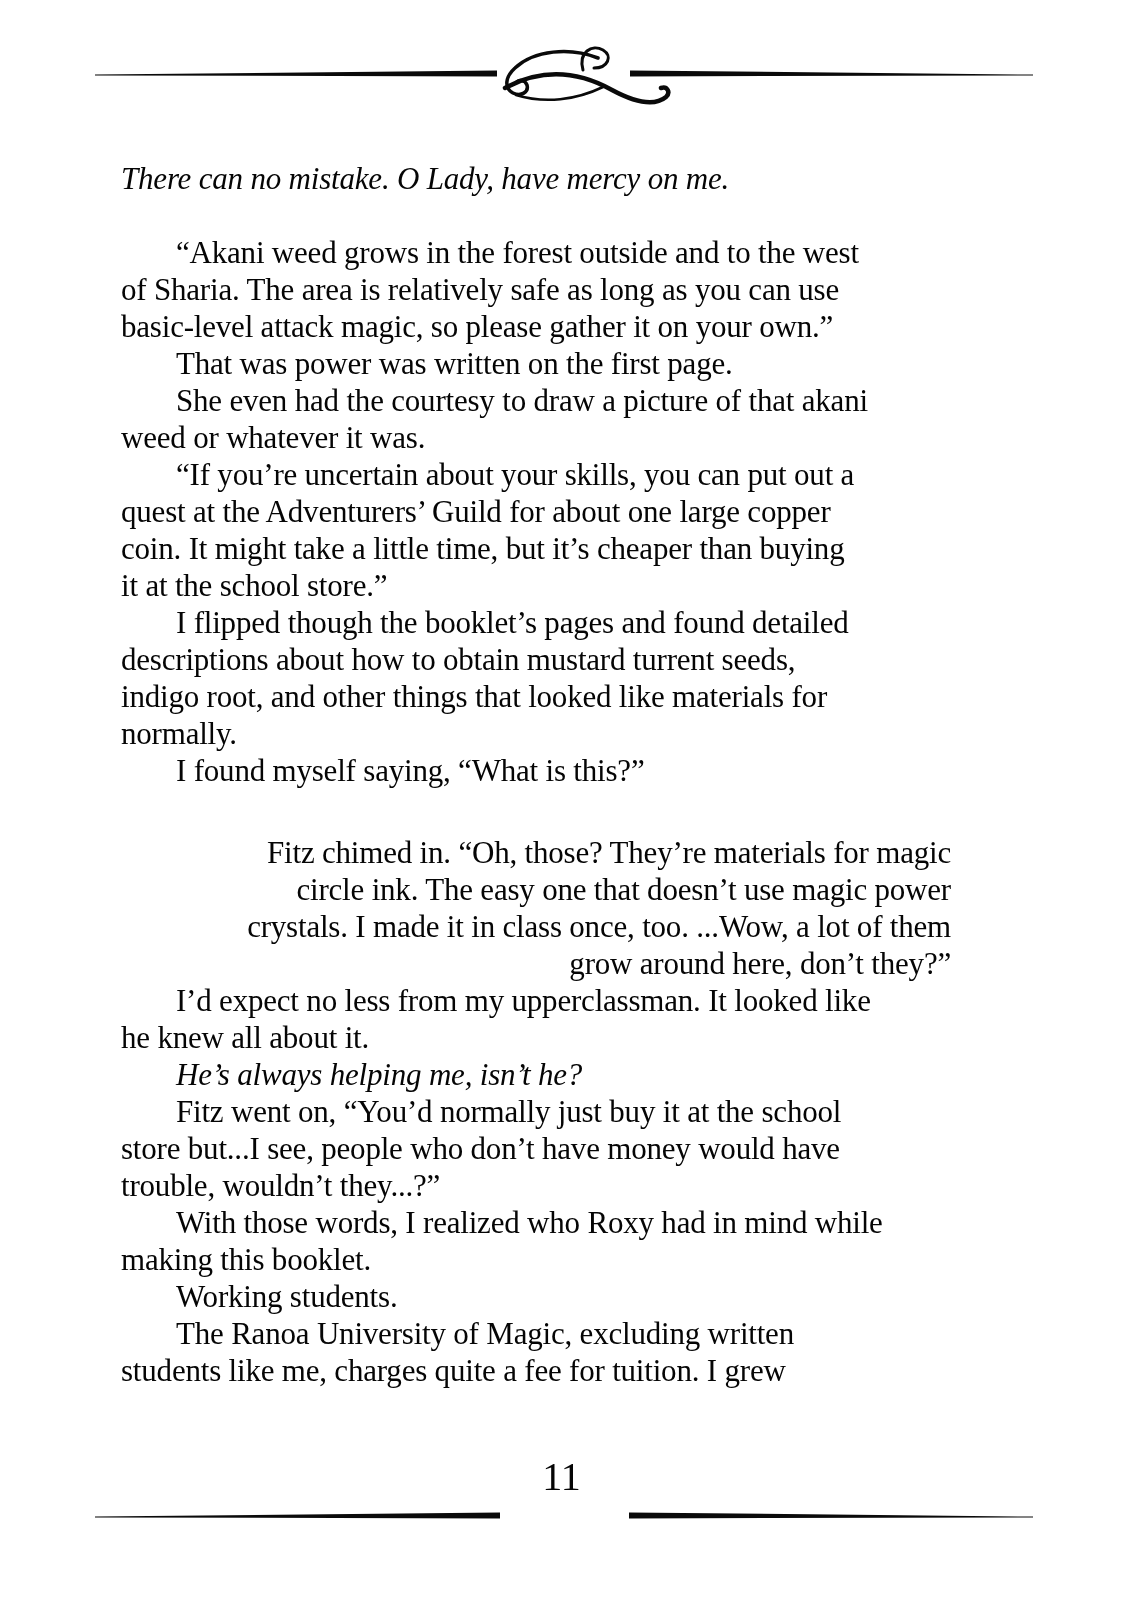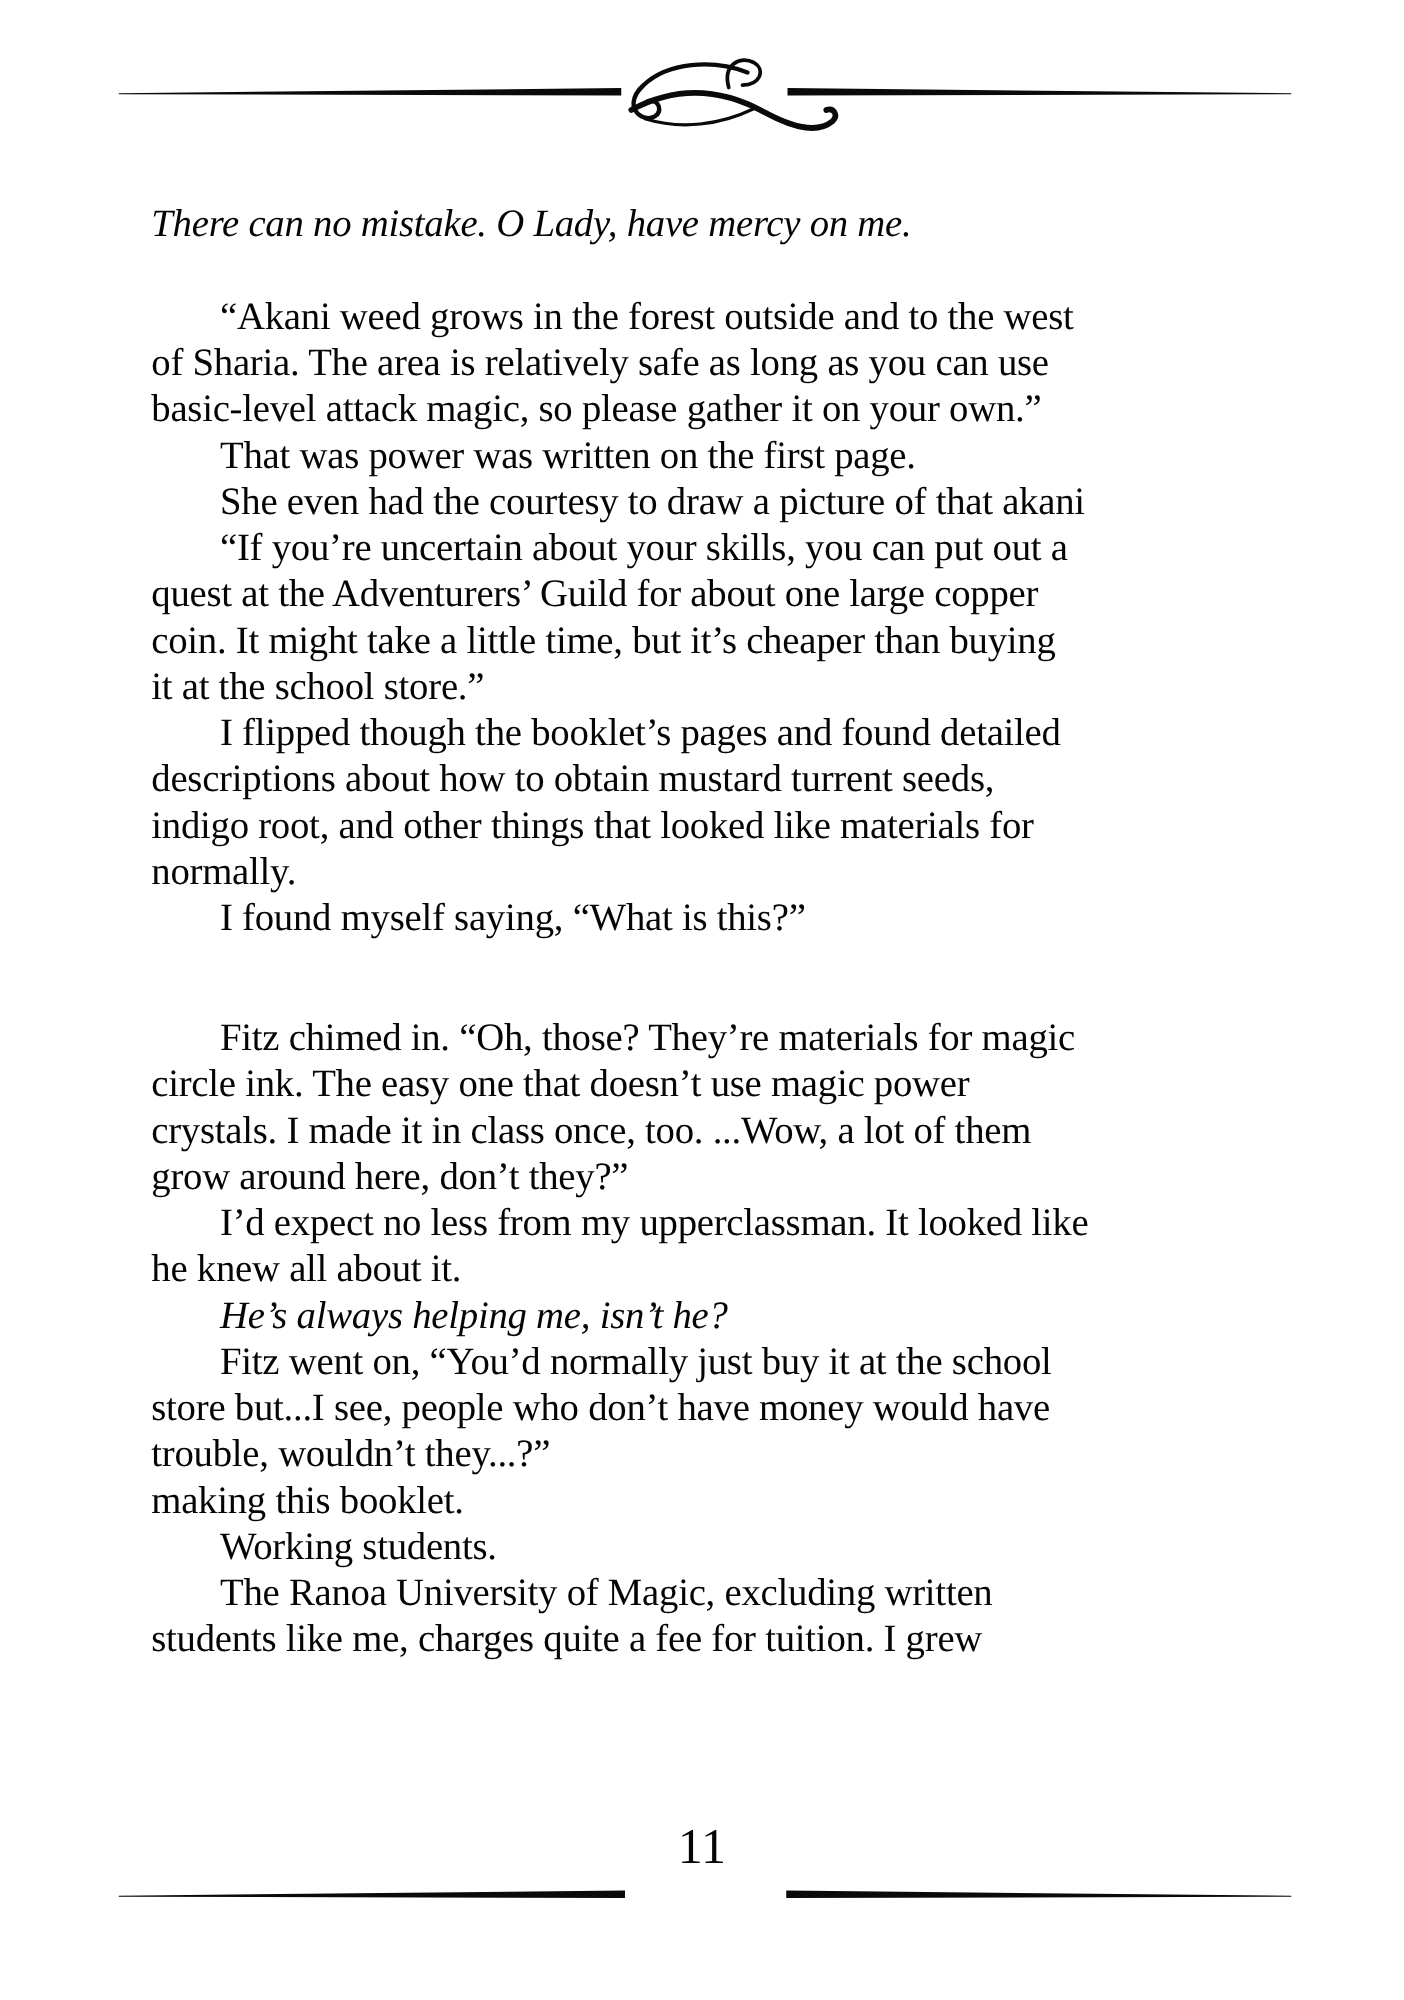--- a/index.html
+++ b/index.html
@@ -31,21 +31,21 @@
     top: 160px;
     left: 121px;
     width: 830px;
     font-size: 31px;
     line-height: 37px;
     letter-spacing: -0.2px;
   }
   .paragraph { margin: 0; }
   .paragraph.italic { font-style: italic; }
   .paragraph.gap-after { margin-bottom: 37px; }
-  .paragraph.gap-before { margin-top: 59px; }
+  .paragraph.gap-before { margin-top: 45px; text-align: right; }
   .line {
     white-space: nowrap;
   }
   .line.indent { padding-left: 55px; }
   .page-number {
     position: absolute;
     top: 1458px;
     left: 0;
     width: 100%;
     text-align: center;
@@ -79,20 +79,21 @@
       <div class="paragraph">
         <div class="line indent">“Akani weed grows in the forest outside and to the west</div>
         <div class="line">of Sharia. The area is relatively safe as long as you can use</div>
         <div class="line">basic-level attack magic, so please gather it on your own.”</div>
       </div>
       <div class="paragraph">
         <div class="line indent">That was power was written on the first page.</div>
       </div>
       <div class="paragraph">
         <div class="line indent">She even had the courtesy to draw a picture of that akani</div>
+        <div class="line">weed or whatever it was.</div>
       </div>
       <div class="paragraph">
         <div class="line indent">“If you’re uncertain about your skills, you can put out a</div>
         <div class="line">quest at the Adventurers’ Guild for about one large copper</div>
         <div class="line">coin. It might take a little time, but it’s cheaper than buying</div>
         <div class="line">it at the school store.”</div>
       </div>
       <div class="paragraph">
         <div class="line indent">I flipped though the booklet’s pages and found detailed</div>
         <div class="line">descriptions about how to obtain mustard turrent seeds,</div>
@@ -114,20 +115,21 @@
       </div>
       <div class="paragraph italic">
         <div class="line indent">He’s always helping me, isn’t he?</div>
       </div>
       <div class="paragraph">
         <div class="line indent">Fitz went on, “You’d normally just buy it at the school</div>
         <div class="line">store but...I see, people who don’t have money would have</div>
         <div class="line">trouble, wouldn’t they...?”</div>
       </div>
       <div class="paragraph">
+        <div class="line indent">With those words, I realized who Roxy had in mind while</div>
         <div class="line">making this booklet.</div>
       </div>
       <div class="paragraph">
         <div class="line indent">Working students.</div>
       </div>
       <div class="paragraph">
         <div class="line indent">The Ranoa University of Magic, excluding written</div>
         <div class="line">students like me, charges quite a fee for tuition. I grew</div>
       </div>
     </div>

